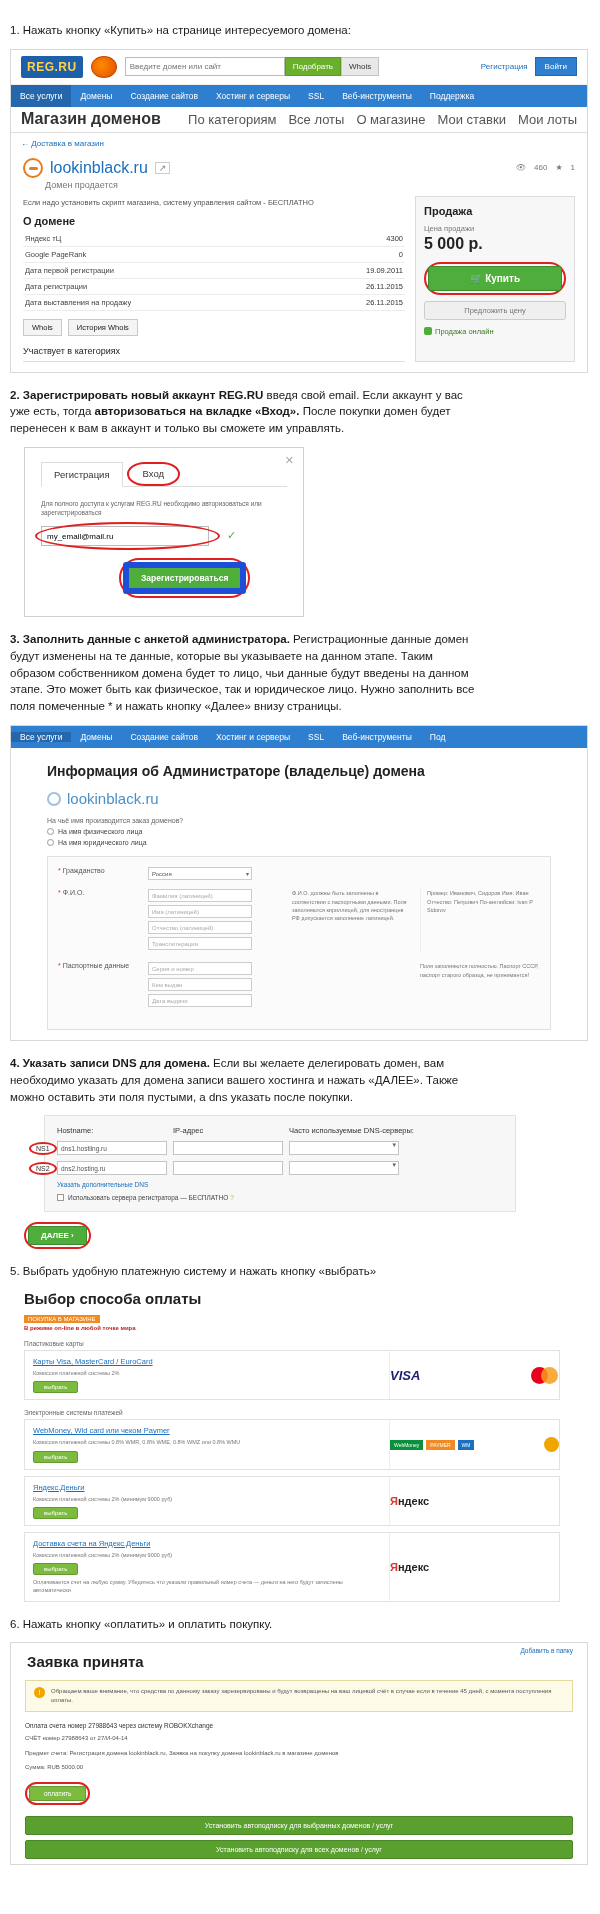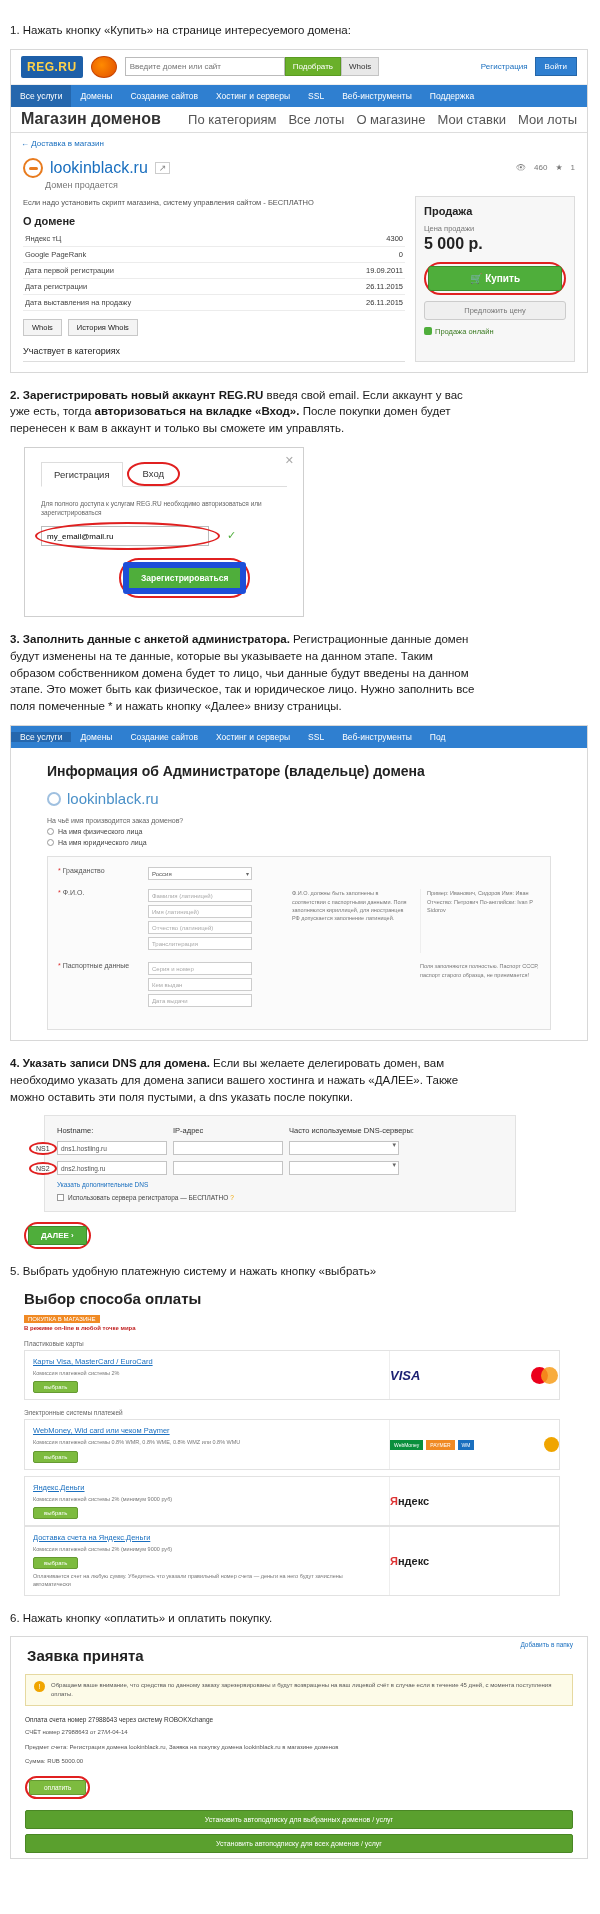--- a/index.html
+++ b/index.html
@@ -505,21 +505,21 @@
       <div class="pay-left">
         <div class="pay-name">Яндекс.Деньги</div>
         <div class="pay-sub">Комиссия платежной системы 2% (минимум 9000 руб)</div>
         <div class="pay-btn">выбрать</div>
       </div>
       <div class="pay-right">
         <div class="ya">Я<span>ндекс</span></div>
       </div>
     </div>
 
-    <div class="pay-box" style="">
+    <div class="pay-box" style="margin-top:6px;">
       <div class="pay-left">
         <div class="pay-name">Доставка счета на Яндекс.Деньги</div>
         <div class="pay-sub">Комиссия платежной системы 2% (минимум 9000 руб)</div>
         <div class="pay-btn">выбрать</div>
         <div class="pay-sub">Оплачивается счет на любую сумму. Убедитесь что указали правильный номер счета — деньги на него будут зачислены автоматически</div>
       </div>
       <div class="pay-right">
         <div class="ya">Я<span>ндекс</span></div>
       </div>
     </div>

